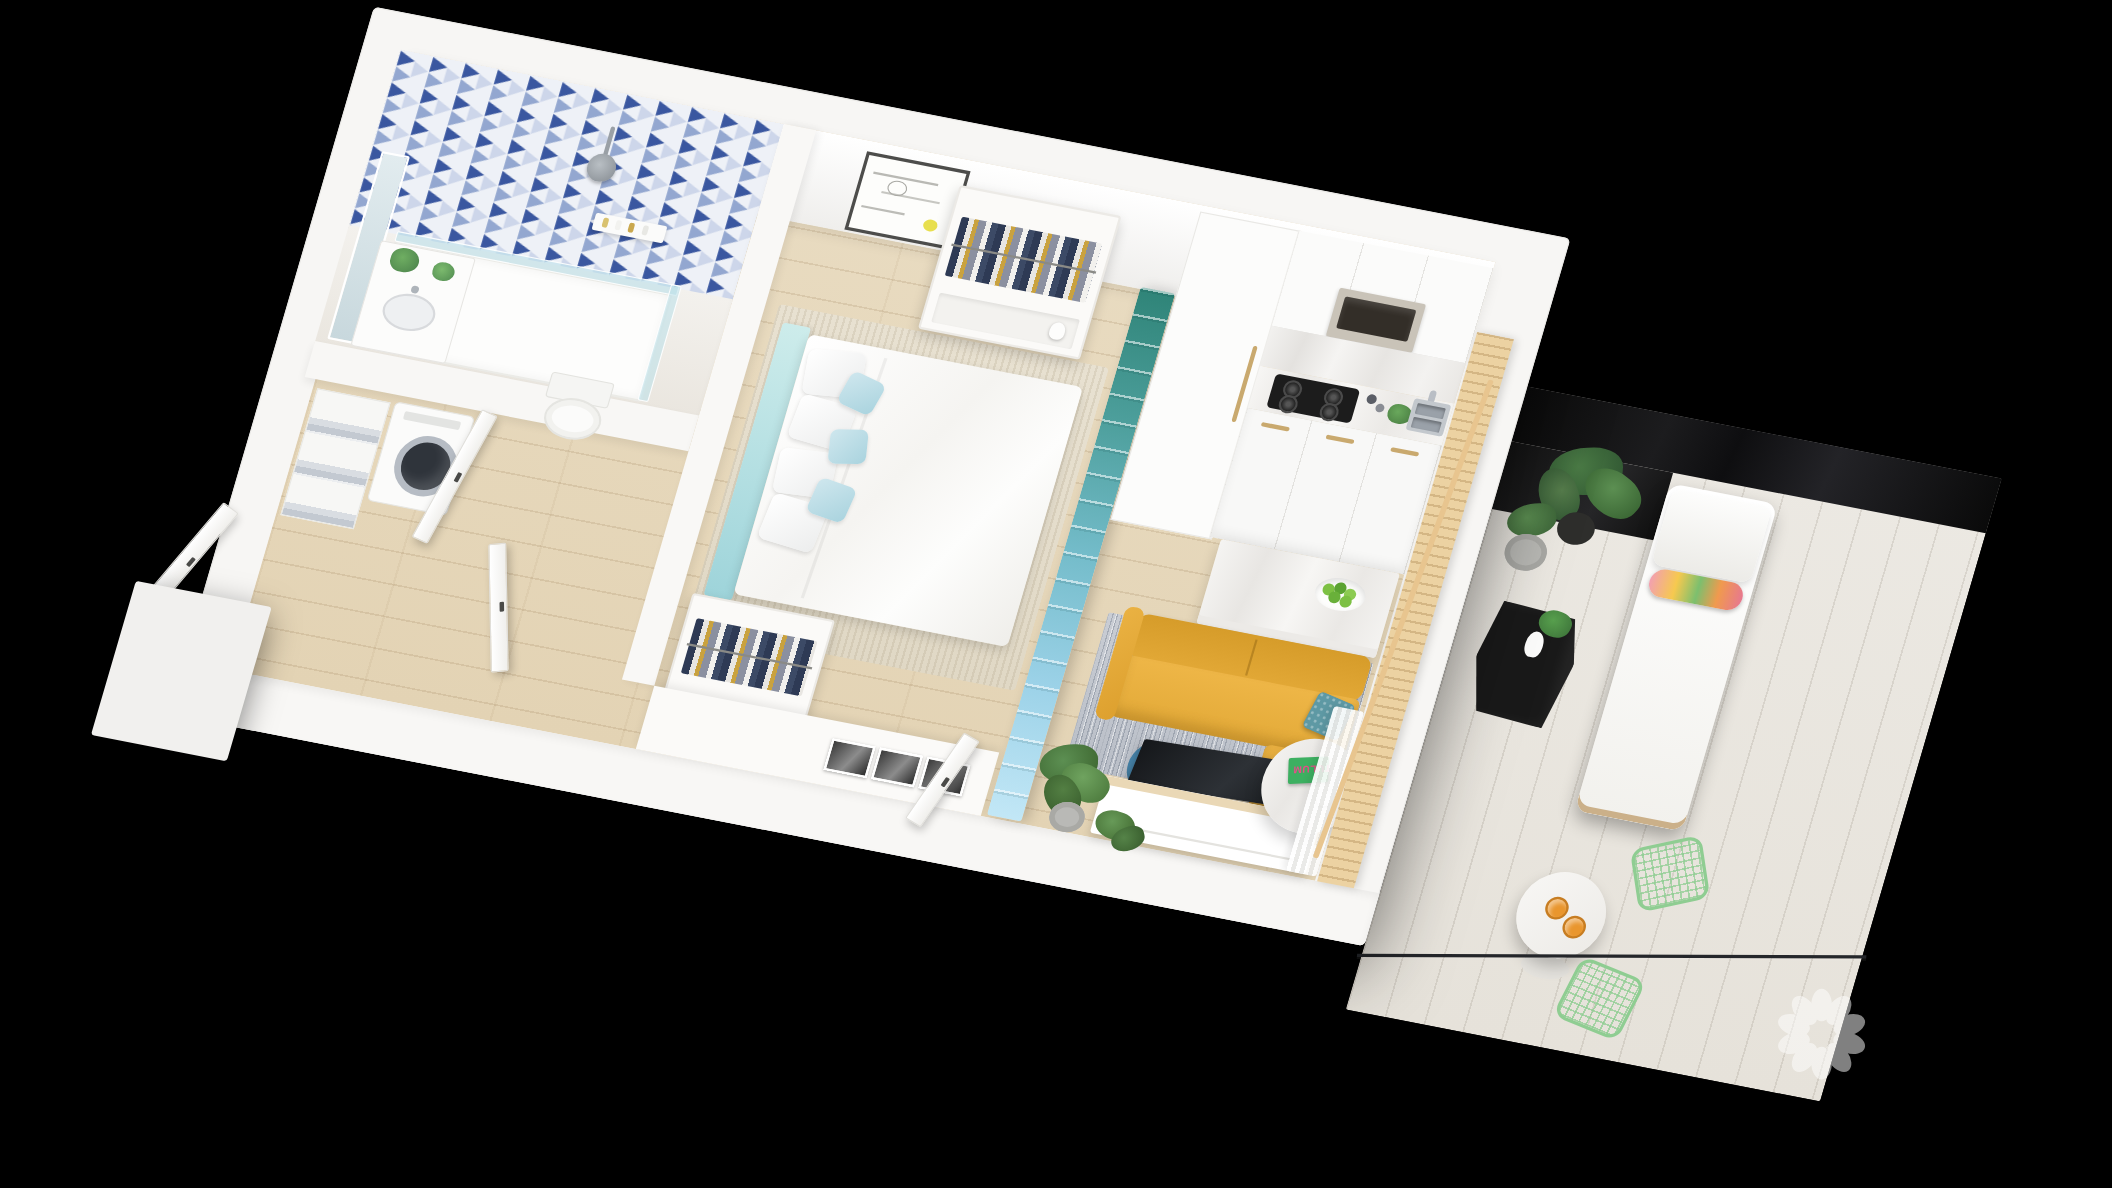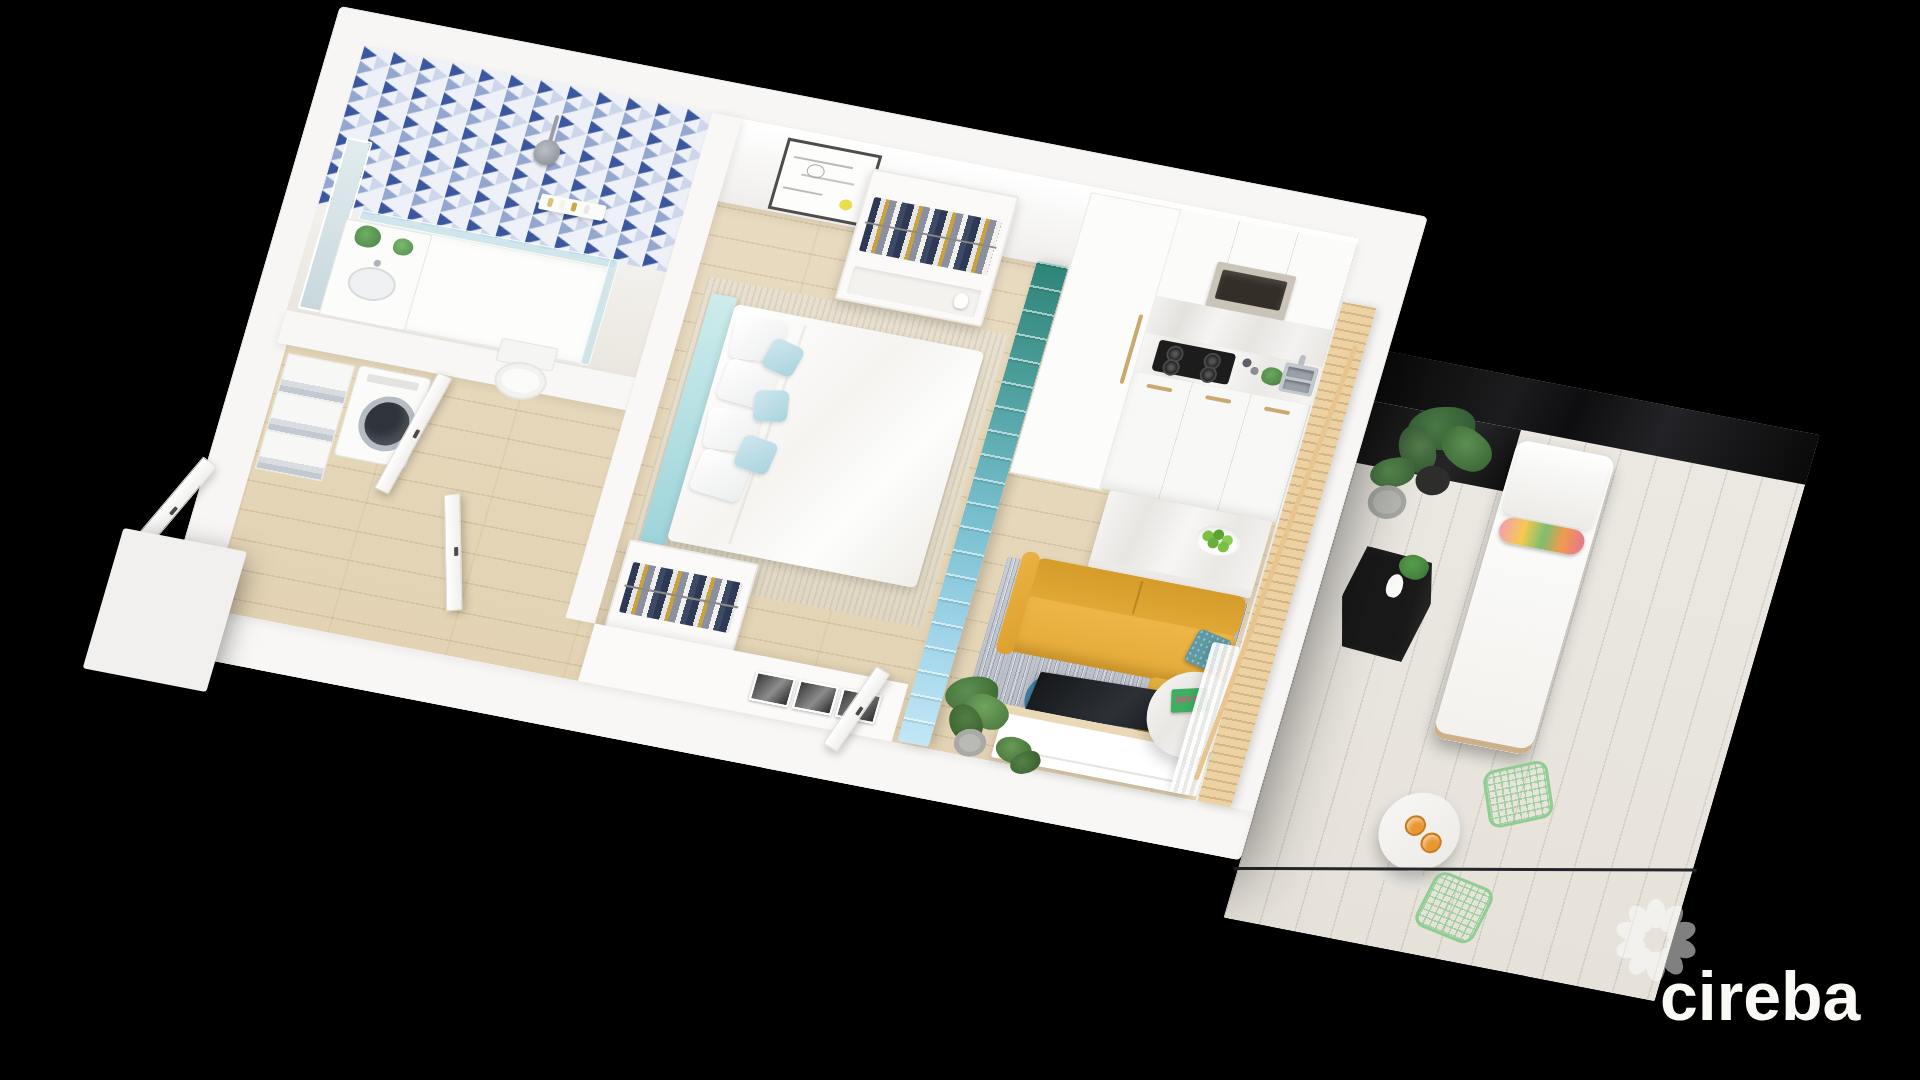--- a/index.html
+++ b/index.html
@@ -494,14 +494,13 @@
       <ellipse cx="0" cy="-24" rx="8.5" ry="13.5" transform="rotate(72)"></ellipse>
       <ellipse cx="0" cy="-24" rx="8.5" ry="13.5" transform="rotate(108)"></ellipse>
       <ellipse cx="0" cy="-24" rx="8.5" ry="13.5" transform="rotate(144)"></ellipse>
       <ellipse cx="0" cy="-24" rx="8.5" ry="13.5" transform="rotate(180)"></ellipse>
       <ellipse cx="0" cy="-24" rx="8.5" ry="13.5" transform="rotate(216)"></ellipse>
       <ellipse cx="0" cy="-24" rx="8.5" ry="13.5" transform="rotate(252)"></ellipse>
       <ellipse cx="0" cy="-24" rx="8.5" ry="13.5" transform="rotate(288)"></ellipse>
       <ellipse cx="0" cy="-24" rx="8.5" ry="13.5" transform="rotate(324)"></ellipse>
     </g>
   </svg>
-  <div id="logo-text" class="abs">cireba</div>
 </div>
 
 </body></html>

